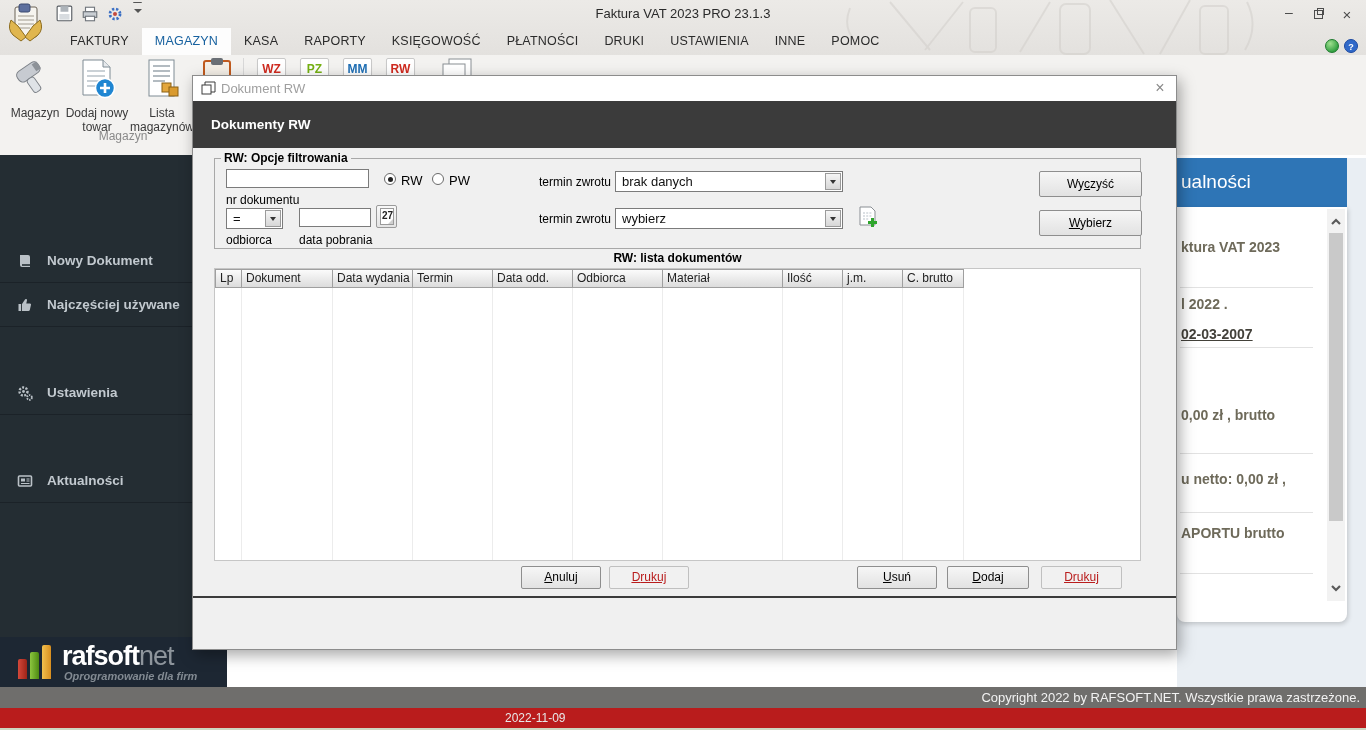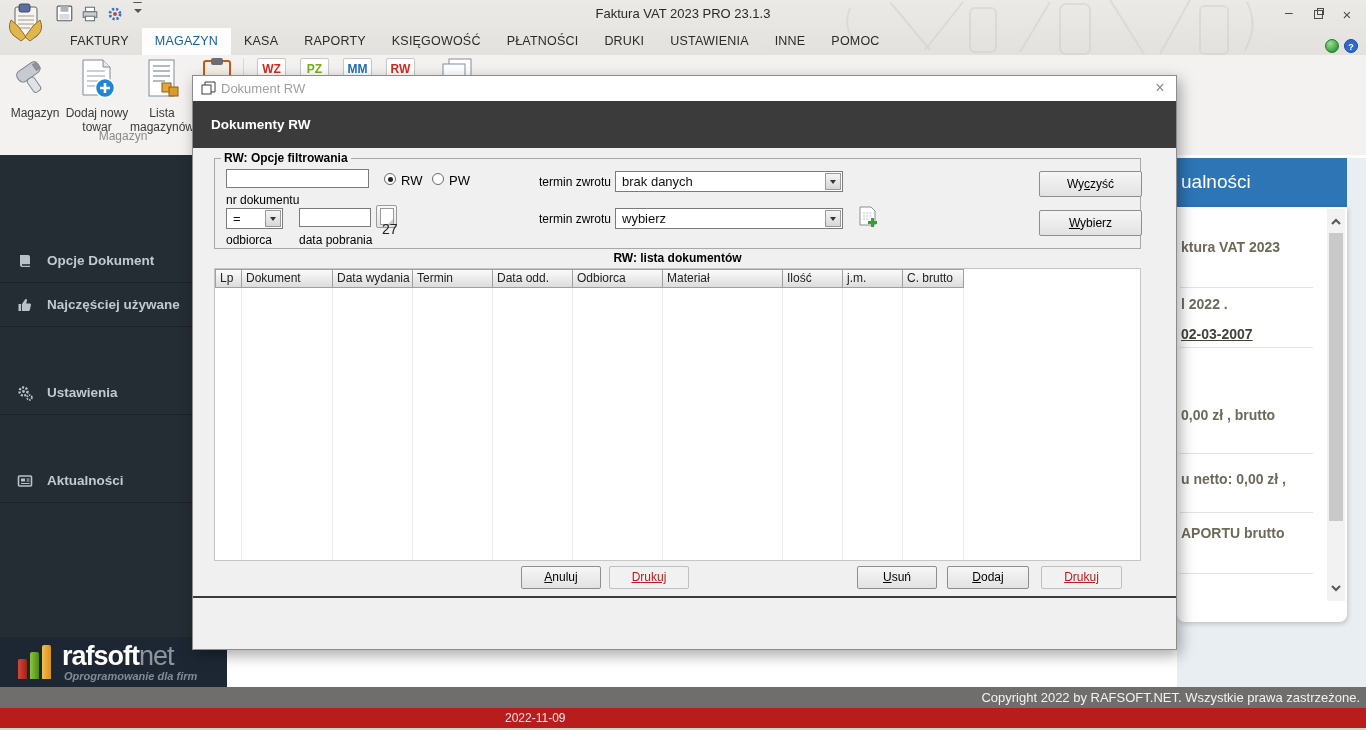--- a/index.html
+++ b/index.html
@@ -247,21 +247,21 @@
   <div class="abs" id="panel-bg"></div>
 
   <div class="abs" id="sidebar">
     <div class="side-item" style="top:84px;">
       <span class="ico">
         <svg width="16" height="16" viewBox="0 0 16 16">
             <path d="M3 2 h8 a2 2 0 0 1 2 2 v10 H5 a2 2 0 0 1 -2 -2 z" fill="#bac1c7"></path>
             <path d="M5 12 h8" stroke="#242d33" stroke-width="1.6"></path>
           </svg>
       </span>
-      <span class="txt">Opcje Dokument</span>
+      <span class="txt">Nowy Dokument</span>
     </div>
     <div class="side-item" style="top:128px;">
       <span class="ico">
         <svg width="16" height="16" viewBox="0 0 16 16">
             <path d="M5 14 V7 l3-4.5 a1.1 1.1 0 0 1 2 .8 L9.3 6.4 H13 a1.1 1.1 0 0 1 1 1.4 l-1.2 5.2 A1.4 1.4 0 0 1 11.4 14 z" fill="#bac1c7"></path>
             <rect x="1.5" y="7" width="2.6" height="7" fill="#bac1c7"></rect>
           </svg>
       </span>
       <span class="txt">Najczęściej używane</span>
     </div>
@@ -355,21 +355,21 @@
         <span class="val">=</span>
         <span class="arrow"></span>
       </div>
       <div class="flabel" style="left:11px;top:74px;">odbiorca</div>
 
       <input class="field" style="left: 84px; top: 49px; width: 72px; height: 19px;" type="text" value="">
       <div class="flabel" style="left:84px;top:74px;">data pobrania</div>
 
       <div class="toolbtn" style="left:161px;top:46px;width:21px;height:23px;">
         <div style="position:absolute;left:3px;top:2px;width:14px;height:17px;background:#fff;border:1px solid #9a9a9a;">
-          <span style="position:absolute;left:1px;top:12px;font-size:14px;font-weight:normal;color:#222;">27</span>
+          <span style="position:absolute;left:1px;top:1px;font-size:10px;font-weight:bold;color:#222;">27</span>
           <div style="position:absolute;right:0;bottom:0;width:0;height:0;border-left:5px solid transparent;border-bottom:5px solid #cfcfcf;"></div>
         </div>
       </div>
 
       <div class="flabel" style="left:290px;top:53px;width:106px;text-align:right;">termin zwrotu</div>
       <div class="combo" style="left:400px;top:49px;width:228px;height:21px;">
         <span class="val">wybierz</span>
         <span class="arrow"></span>
       </div>
       <div class="toolbtn" style="left:641px;top:46px;width:23px;height:24px;background:none;border:none;">

